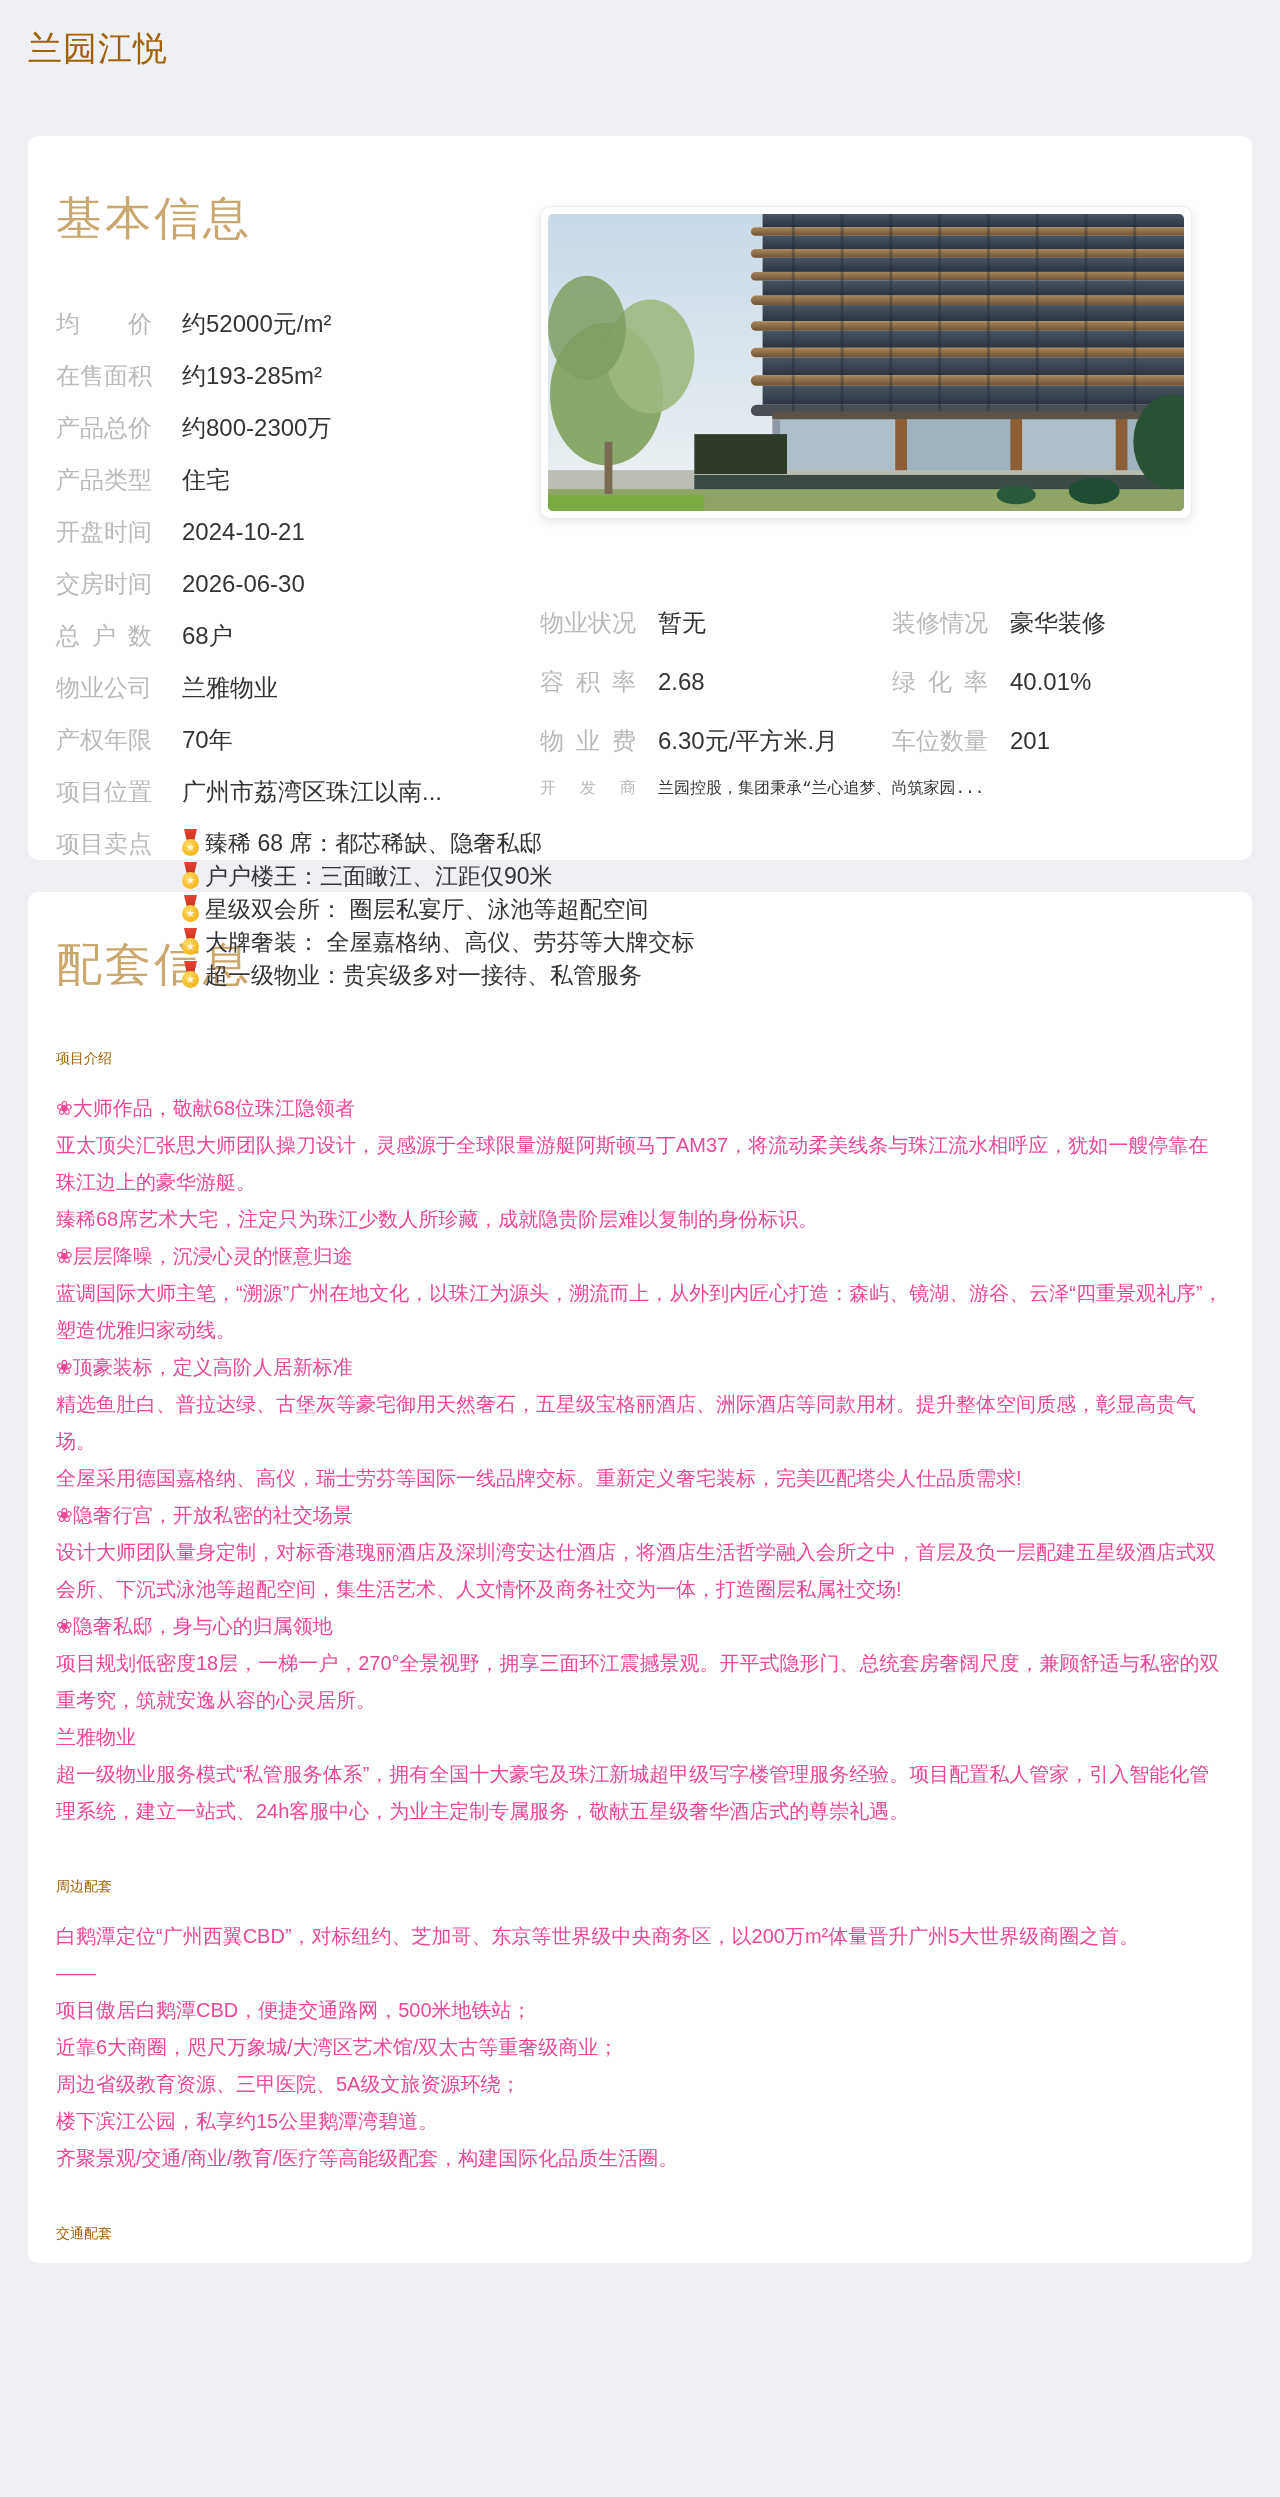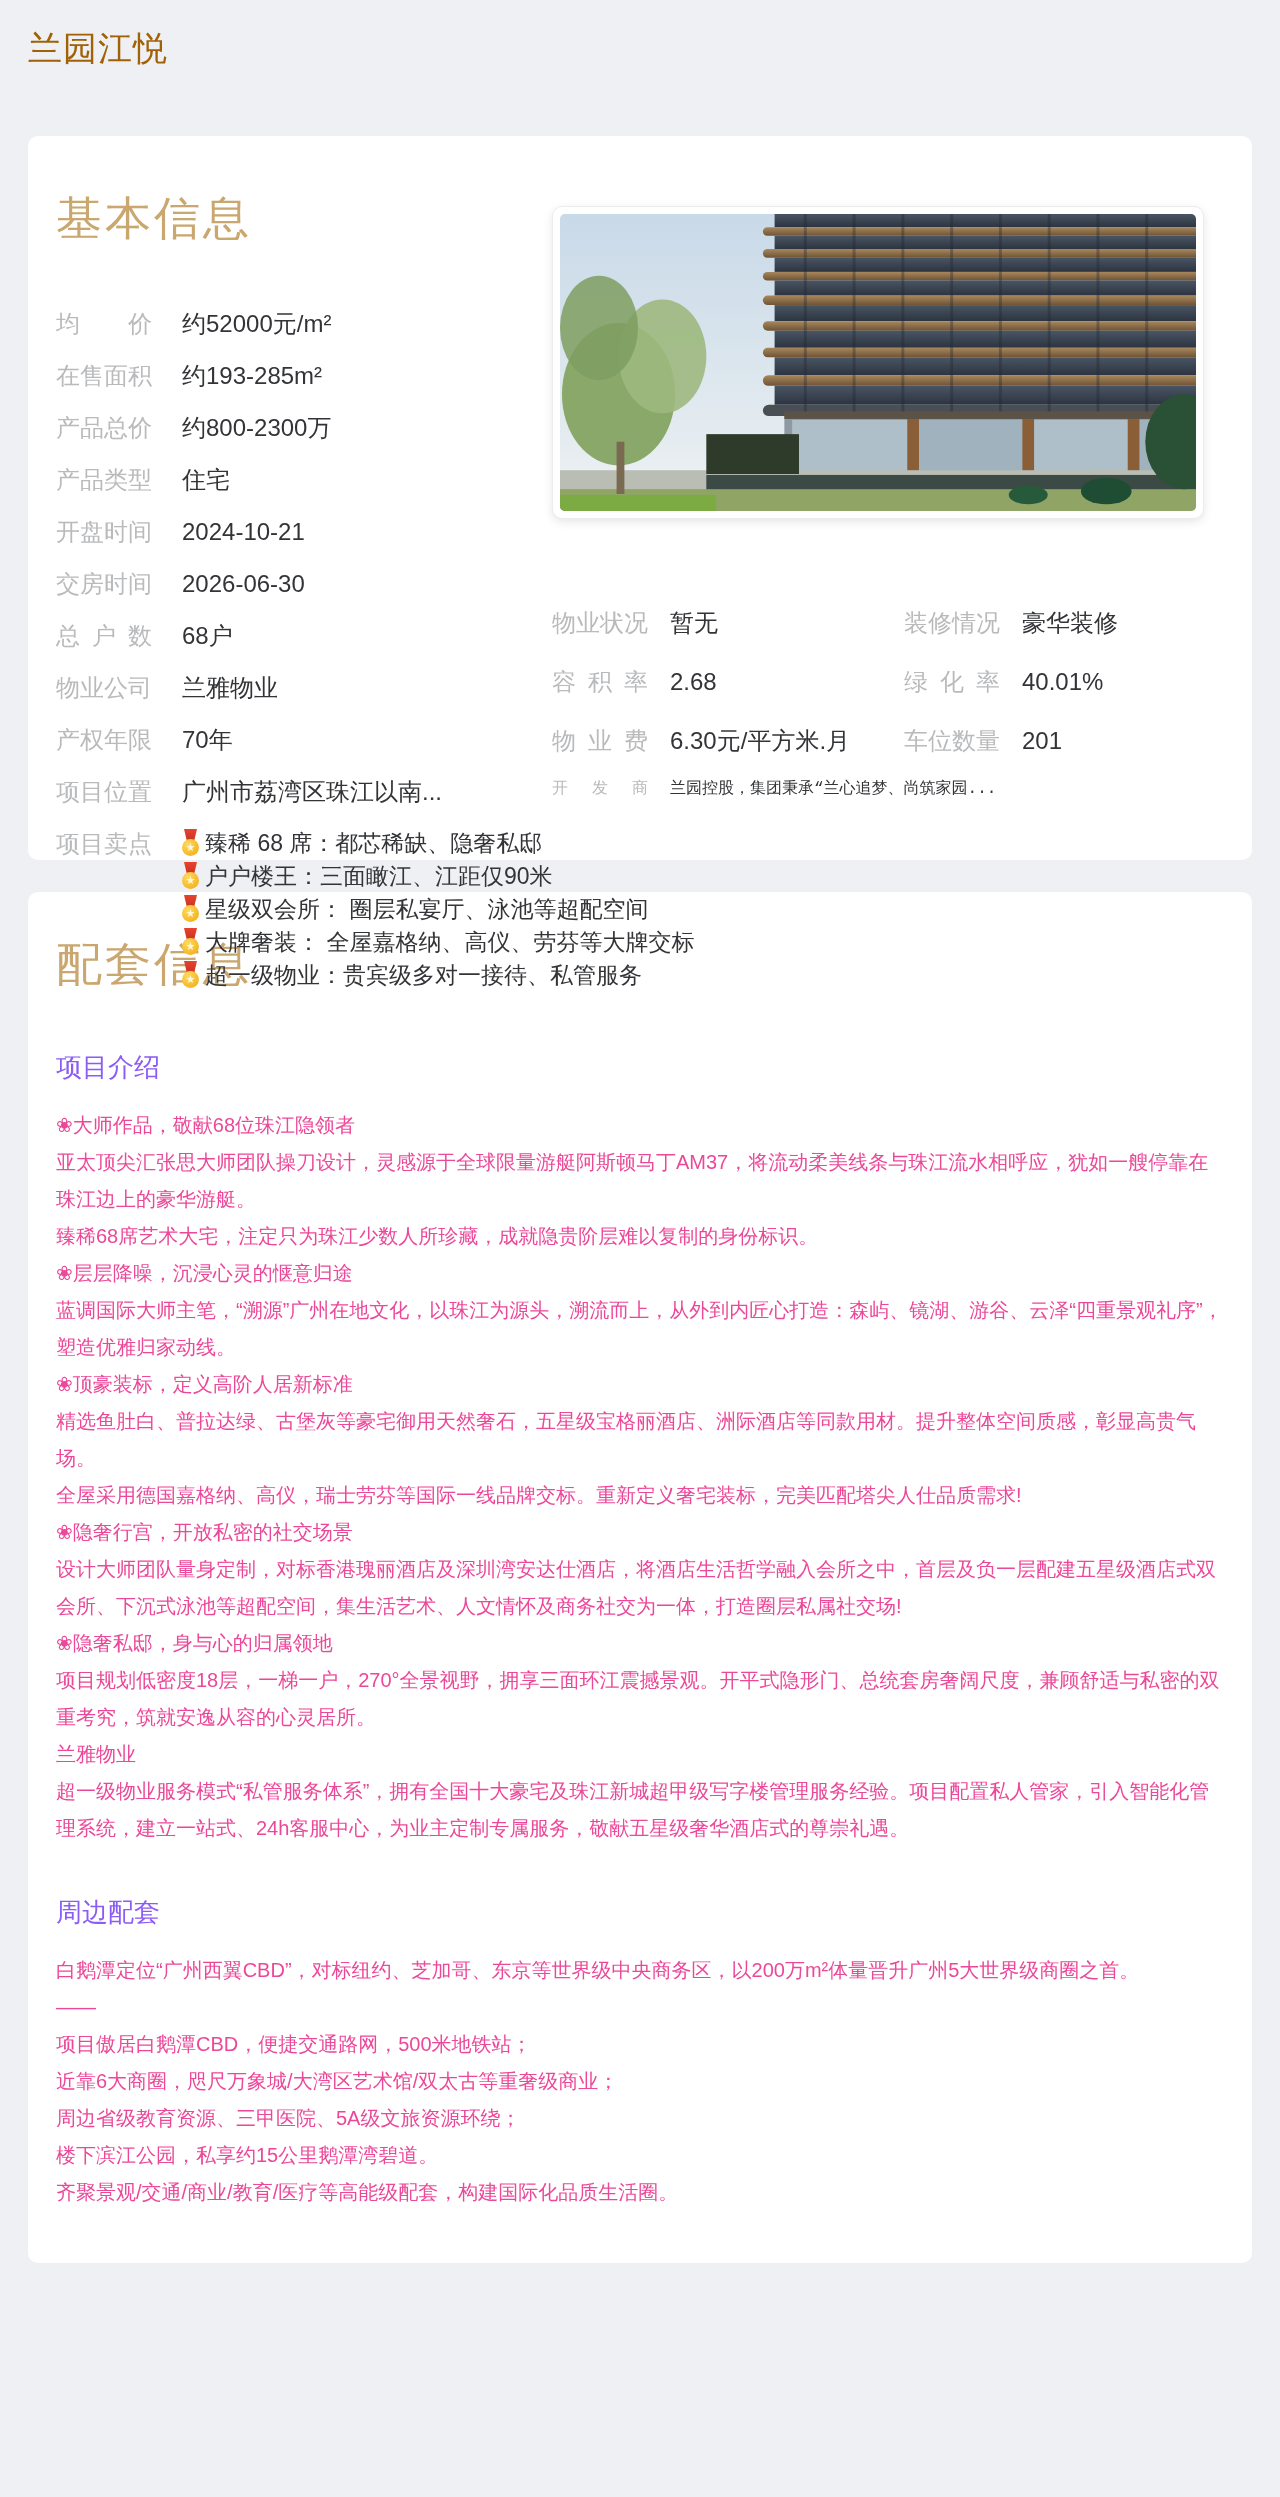--- a/index.html
+++ b/index.html
@@ -51,21 +51,21 @@
     clip-path:polygon(0 0,100% 0,78% 100%,22% 100%);
   }
   .medal::after {
     content:"★"; position:absolute; bottom:1px; left:0;
     width:17px; height:17px; border-radius:50%;
     background:radial-gradient(circle at 35% 30%,#ffd95e,#f0a90c);
     color:#fff6d8; font-size:11px; line-height:17px; text-align:center;
   }
 
   
-  .right-panel { position:absolute; left:524px; top:70px; width:682px; }
+  .right-panel { position:absolute; left:512px; top:70px; width:682px; }
   .photo-frame {
     width:652px; height:313px;
     background:#fff;
     border:1px solid #ececec;
     border-radius:10px;
     box-shadow:0 3px 10px rgba(0,0,0,0.10);
     padding:7px;
     overflow:hidden;
   }
   .photo-frame svg { width:100%; height:100%; border-radius:5px; display:block; }
@@ -77,21 +77,21 @@
     row-gap:15px;
     font-size:24px; line-height:44px;
   }
   .kv { display:flex; }
   .kv-label { width:96px; flex:none; color:#b9babc; text-align:justify; text-align-last:justify; margin-right:22px; }
   .kv-value { color:#333437; white-space:nowrap; }
   .kv.developer { margin-top:15px; width:682px;font-family:Liberation Mono, monospace; }
   .kv.developer .kv-value { overflow:hidden; text-overflow:ellipsis; }
 
   
-  .sub-heading { color:#8b5cf6; font-size:26px; margin-top:48px; margin-bottom:22px; }
+  .sub-heading { color:#a16207; font-size:14px; margin-top:48px; margin-bottom:22px; }
   .sub-heading.first { margin-top:58px; }
   .body-lines { font-size:20px; line-height:37px; color:#ec4899; }
   .body-line { }
 </style>
 </head>
 <body>
 
 <div class="page">
 
   <div class="page-title">兰园江悦</div>

